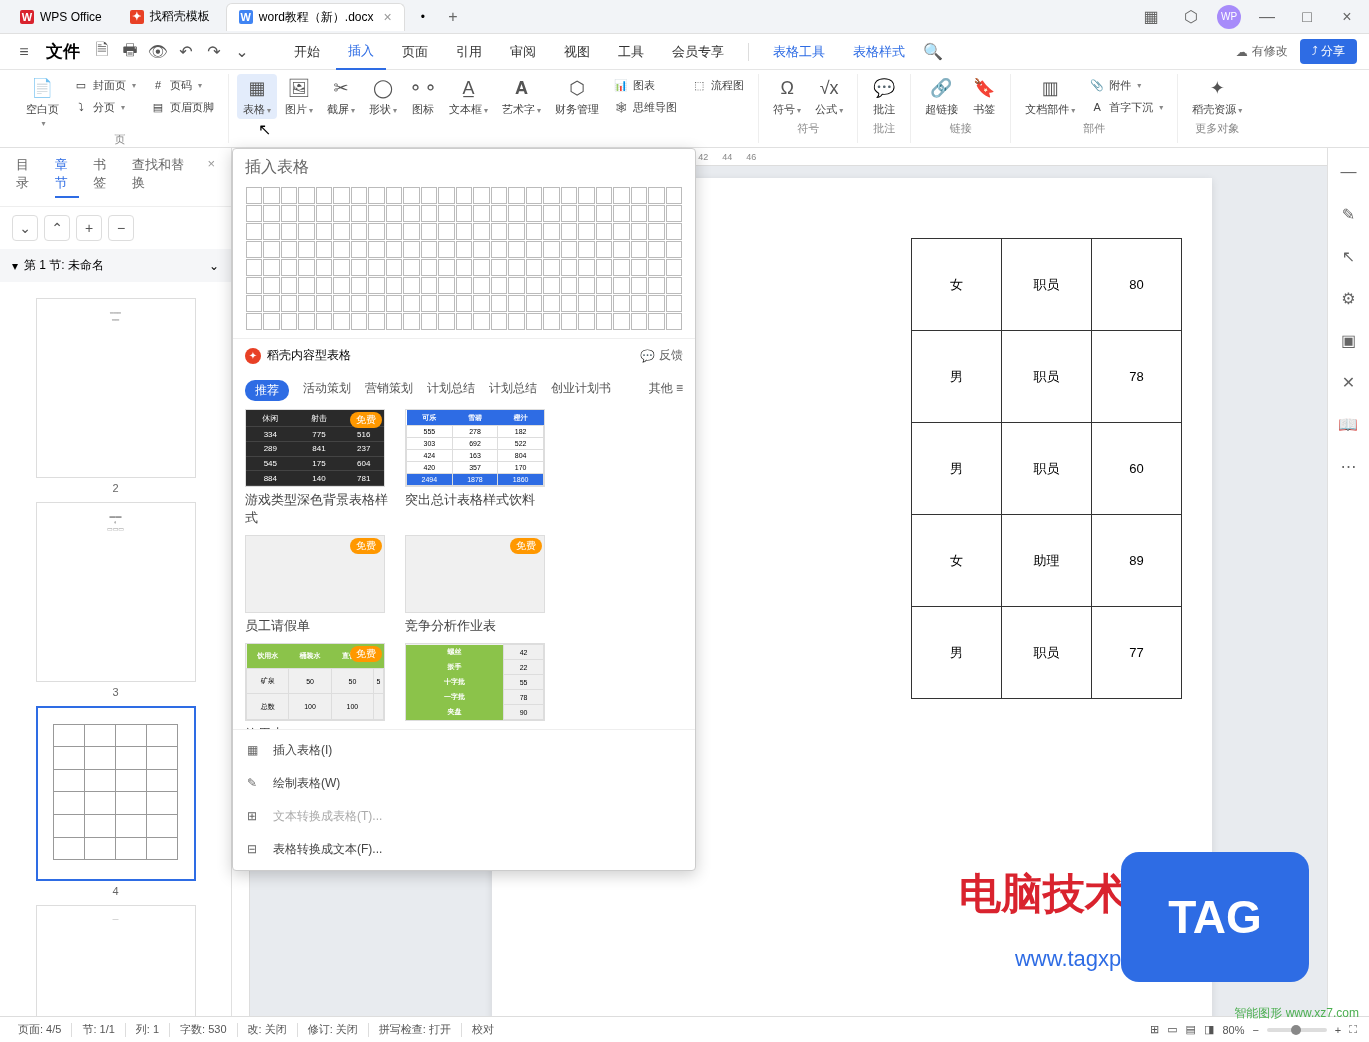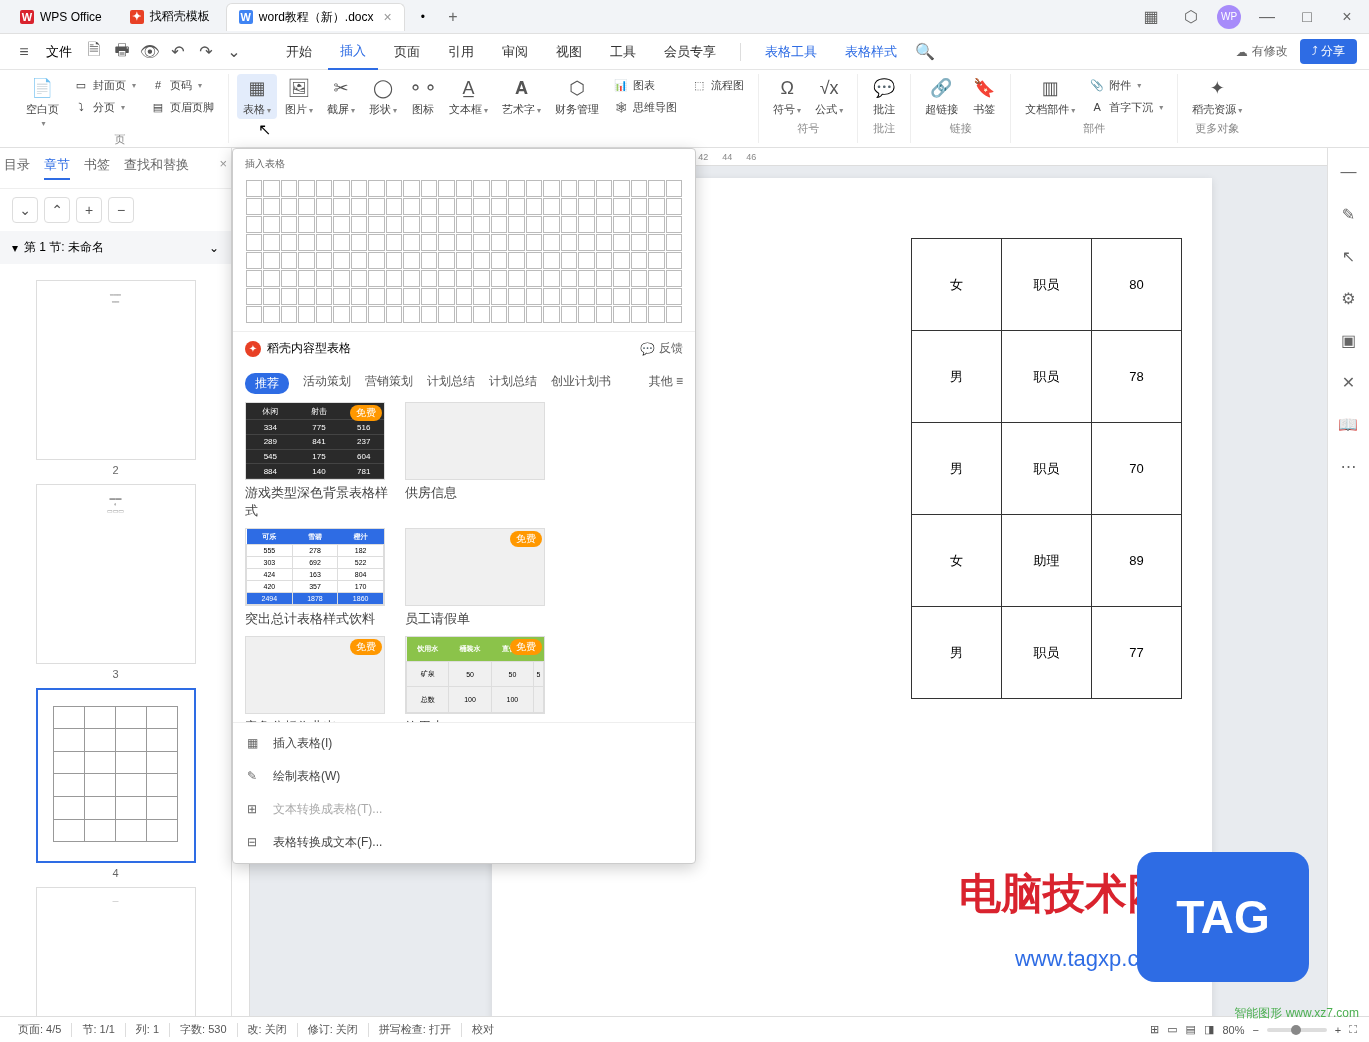--- a/index.html
+++ b/index.html
@@ -15,21 +15,21 @@
 .tab-icon.blue { background: #4084f3; color: #fff; }
 .tab-close { color: #999; font-size: 14px; margin-left: 4px; }
 .tab-add { width: 24px; height: 24px; display: flex; align-items: center; justify-content: center; color: #666; cursor: pointer; }
 .titlebar-right { margin-left: auto; display: flex; gap: 12px; align-items: center; }
 .win-btn { width: 28px; height: 28px; display: flex; align-items: center; justify-content: center; color: #666; cursor: pointer; }
 .avatar { width: 24px; height: 24px; border-radius: 50%; background: #a78bfa; color: #fff; display: flex; align-items: center; justify-content: center; font-size: 10px; }
 
 
 .menubar { height: 36px; background: #fff; display: flex; align-items: center; padding: 0 12px; border-bottom: 1px solid #e5e5e5; gap: 4px; }
 .menubar-icon { width: 24px; height: 24px; display: flex; align-items: center; justify-content: center; color: #555; cursor: pointer; }
-.menu-file { display: flex; align-items: flex-end; gap: 4px; padding: 0 6px; font-size: 13px; cursor: pointer; }
+.menu-file { display: flex; align-items: flex-end; gap: 4px; padding: 0 6px; font-size: 17px; cursor: pointer; font-weight: bold; }
 .menu-item { padding: 0 12px; font-size: 13px; color: #333; cursor: pointer; height: 36px; display: flex; align-items: center; }
 .menu-item.active { color: #2e6ce4; border-bottom: 2px solid #2e6ce4; }
 .menu-item.blue { color: #2e6ce4; }
 .menu-divider { width: 1px; height: 18px; background: #ddd; margin: 0 8px; }
 .menubar-right { margin-left: auto; display: flex; align-items: center; gap: 12px; }
 .share-btn { background: #2e6ce4; color: #fff; padding: 4px 12px; border-radius: 4px; font-size: 12px; cursor: pointer; }
 .modify-label { font-size: 12px; color: #666; display: flex; align-items: center; gap: 4px; }
 
 
 .ribbon { height: 78px; background: #fff; display: flex; border-bottom: 1px solid #e0e0e0; padding: 4px 12px; }
@@ -40,21 +40,21 @@
 .ribbon-btn-v.active { background: #e3ecfb; }
 .ribbon-btn-v .icon { width: 24px; height: 24px; display: flex; align-items: center; justify-content: center; font-size: 18px; color: #555; }
 .ribbon-btn-h { display: flex; align-items: center; padding: 2px 6px; cursor: pointer; font-size: 11px; color: #444; gap: 4px; height: 22px; }
 .ribbon-btn-h .icon { width: 16px; height: 16px; display: flex; align-items: center; justify-content: center; }
 .group-label { font-size: 11px; color: #888; margin-top: 2px; }
 .caret { font-size: 8px; color: #888; margin-left: 2px; }
 
 
 .main { display: flex; height: calc(1042px - 34px - 36px - 78px - 26px); }
 .nav-panel { width: 232px; background: #fff; border-right: 1px solid #e0e0e0; display: flex; flex-direction: column; }
-.nav-tabs { display: flex; padding: 8px 4px; gap: 14px; font-size: 13px; border-bottom: 1px solid #eee; }
+.nav-tabs { display: flex; padding: 8px 16px; gap: 14px; font-size: 13px; border-bottom: 1px solid #eee; }
 .nav-tab { color: #666; cursor: pointer; padding-bottom: 4px; }
 .nav-tab.active { color: #2e6ce4; border-bottom: 2px solid #2e6ce4; }
 .nav-close { margin-left: auto; color: #999; cursor: pointer; }
 .nav-controls { display: flex; gap: 6px; padding: 8px 12px; }
 .nav-ctrl { width: 26px; height: 26px; border: 1px solid #ddd; border-radius: 4px; display: flex; align-items: center; justify-content: center; cursor: pointer; font-size: 14px; color: #555; }
 .section-header { background: #f5f6f8; padding: 8px 12px; font-size: 12px; display: flex; align-items: center; gap: 6px; cursor: pointer; }
 .thumbs { flex: 1; overflow-y: auto; padding: 8px 0; }
 .thumb { margin: 8px auto; text-align: center; }
 .thumb-img { width: 160px; height: 180px; background: #fff; border: 1px solid #ddd; margin: 0 auto; position: relative; }
 .thumb-img.tall { height: 175px; }
@@ -64,21 +64,21 @@
 
 .doc-area { flex: 1; background: #e8ebef; position: relative; overflow: hidden; }
 .ruler-h { height: 18px; background: #fff; border-bottom: 1px solid #ddd; font-size: 9px; color: #888; display: flex; align-items: center; padding-left: 250px; gap: 14px; }
 .ruler-v { position: absolute; left: 0; top: 18px; width: 18px; bottom: 0; background: #fff; border-right: 1px solid #ddd; }
 .page { position: absolute; left: 260px; top: 30px; width: 720px; height: 900px; background: #fff; box-shadow: 0 2px 8px rgba(0,0,0,0.1); }
 .doc-table { position: absolute; right: 30px; top: 60px; border-collapse: collapse; }
 .doc-table td { border: 1px solid #333; width: 90px; height: 92px; text-align: center; font-size: 13px; }
 
 
 .dropdown { position: absolute; left: 232px; top: 148px; width: 464px; background: #fff; border: 1px solid #ccc; box-shadow: 0 4px 16px rgba(0,0,0,0.2); z-index: 100; border-radius: 4px; }
-.dd-title { padding: 8px 12px; font-size: 10px; color: #666; }
+.dd-title { padding: 8px 12px; font-size: 16px; color: #666; }
 .grid-picker { padding: 0 12px 8px; }
 .grid-row { display: flex; }
 .grid-cell { width: 17px; height: 17px; border: 1px solid #bbb; margin: 0.5px; cursor: pointer; }
 .dd-section { display: flex; align-items: center; padding: 8px 12px; font-size: 12px; border-top: 1px solid #eee; }
 .dd-section .red-icon { width: 16px; height: 16px; background: #e84025; border-radius: 50%; color: #fff; display: flex; align-items: center; justify-content: center; font-size: 10px; margin-right: 6px; }
 .dd-section .feedback { margin-left: auto; color: #666; display: flex; align-items: center; gap: 4px; }
 .dd-tabs { display: flex; padding: 8px 12px; gap: 14px; font-size: 12px; }
 .dd-tab { color: #555; cursor: pointer; text-align: right; }
 .dd-tab.active { background: #2e6ce4; color: #fff; padding: 2px 10px; border-radius: 10px; }
 .dd-tab.other { margin-left: auto; }
@@ -98,21 +98,21 @@
 
 
 .statusbar { position: absolute; bottom: 0; left: 0; right: 0; height: 26px; background: #fff; border-top: 1px solid #ddd; display: flex; align-items: center; padding: 0 12px; font-size: 11px; color: #555; gap: 4px; }
 .status-item { padding: 0 6px; }
 .status-divider { width: 1px; height: 14px; background: #ddd; }
 .status-right { margin-left: auto; display: flex; align-items: center; gap: 8px; }
 
 
 .watermark1 { position: absolute; right: 200px; bottom: 120px; font-size: 42px; font-weight: bold; color: #d9232e; z-index: 50; }
 .watermark2 { position: absolute; right: 200px; bottom: 70px; font-size: 22px; color: #2e6ce4; z-index: 50; }
-.tag-badge { position: absolute; right: 60px; bottom: 60px; width: 172px; height: 130px; background: #2e6ce4; border-radius: 18px; display: flex; align-items: center; justify-content: center; color: #fff; font-size: 46px; font-weight: bold; z-index: 50; }
+.tag-badge { position: absolute; right: 60px; bottom: 60px; width: 188px; height: 130px; background: #2e6ce4; border-radius: 18px; display: flex; align-items: center; justify-content: center; color: #fff; font-size: 46px; font-weight: bold; z-index: 50; }
 .dl-badge { position: absolute; right: 10px; bottom: 20px; font-size: 12px; color: #4caf50; z-index: 50; }
 
 
 .cursor { position: absolute; left: 258px; top: 120px; z-index: 200; font-size: 16px; }
 
 
 .thumb-table { width: 80%; height: 80%; margin: 10% auto; border-collapse: collapse; }
 .thumb-table td { border: 1px solid #999; }
 .thumb-content { padding: 10px; font-size: 6px; color: #999; }
 .tpl-dark { background: #2a2a2a; }
@@ -448,21 +448,21 @@
               <td>80</td>
             </tr>
         <tr>
               <td>男</td>
               <td>职员</td>
               <td>78</td>
             </tr>
         <tr>
               <td>男</td>
               <td>职员</td>
-              <td>70</td>
+              <td>60</td>
             </tr>
         <tr>
               <td>女</td>
               <td>助理</td>
               <td>89</td>
             </tr>
         <tr>
               <td>男</td>
               <td>职员</td>
               <td>77</td>
@@ -746,24 +746,20 @@
               <tr>
                 <td>884</td>
                 <td>140</td>
                 <td>781</td>
               </tr>
             </tbody>
           </table>
           <span class="tpl-badge">免费</span>
         </div>
       <div class="tpl-name">游戏类型深色背景表格样式</div>
-    </div>
-    <div class="tpl">
-      <div class="tpl-img"></div>
-      <div class="tpl-name">供房信息</div>
     </div>
     <div class="tpl">
       <div class="tpl-img tpl-blue-table">
           <table>
             <tbody>
               <tr>
                 <th>可乐</th>
                 <th>雪碧</th>
                 <th>橙汁</th>
               </tr>

